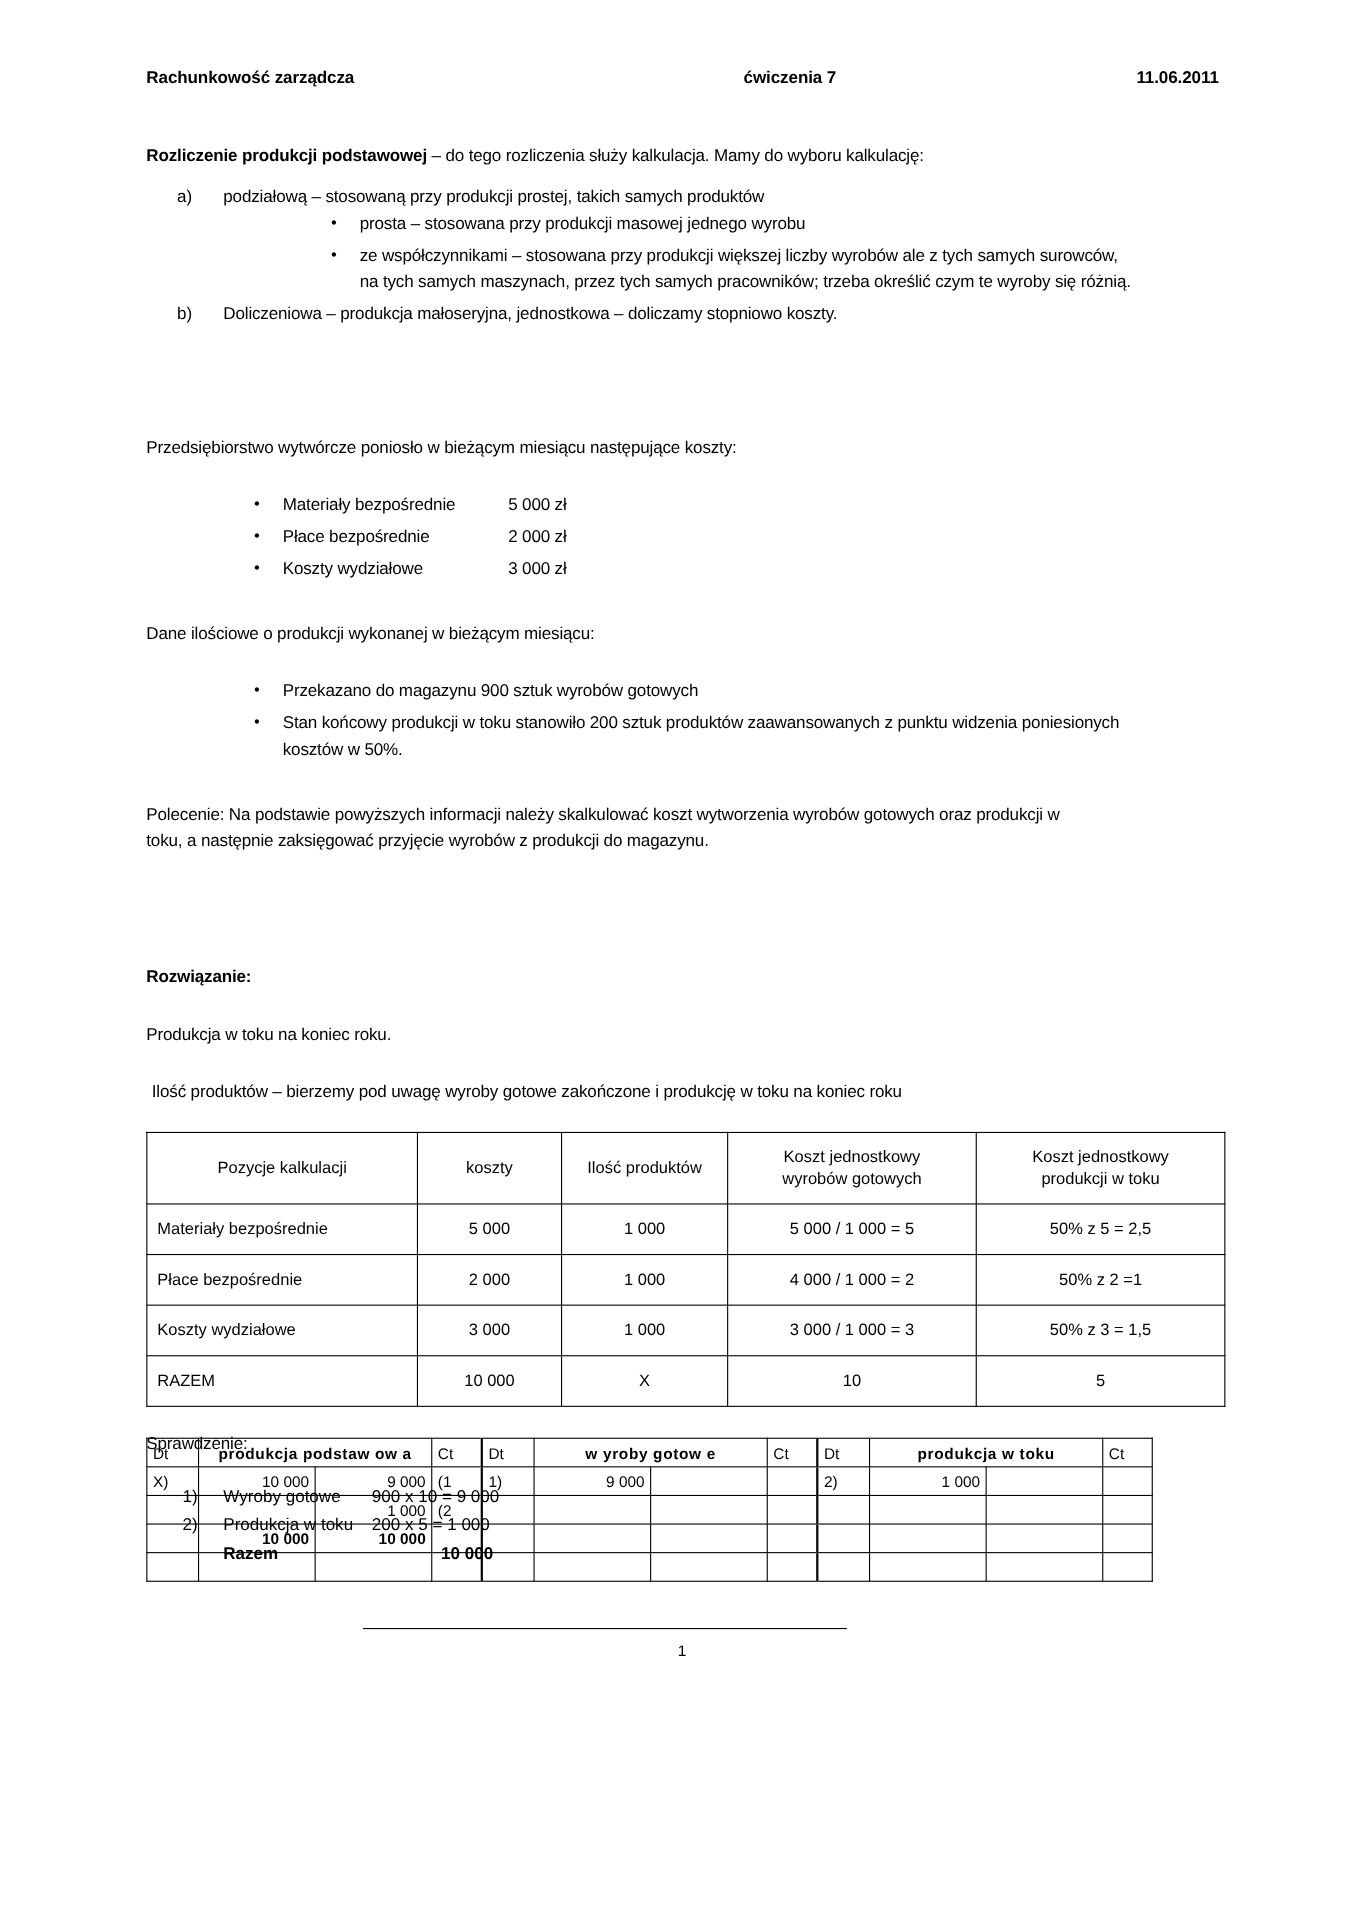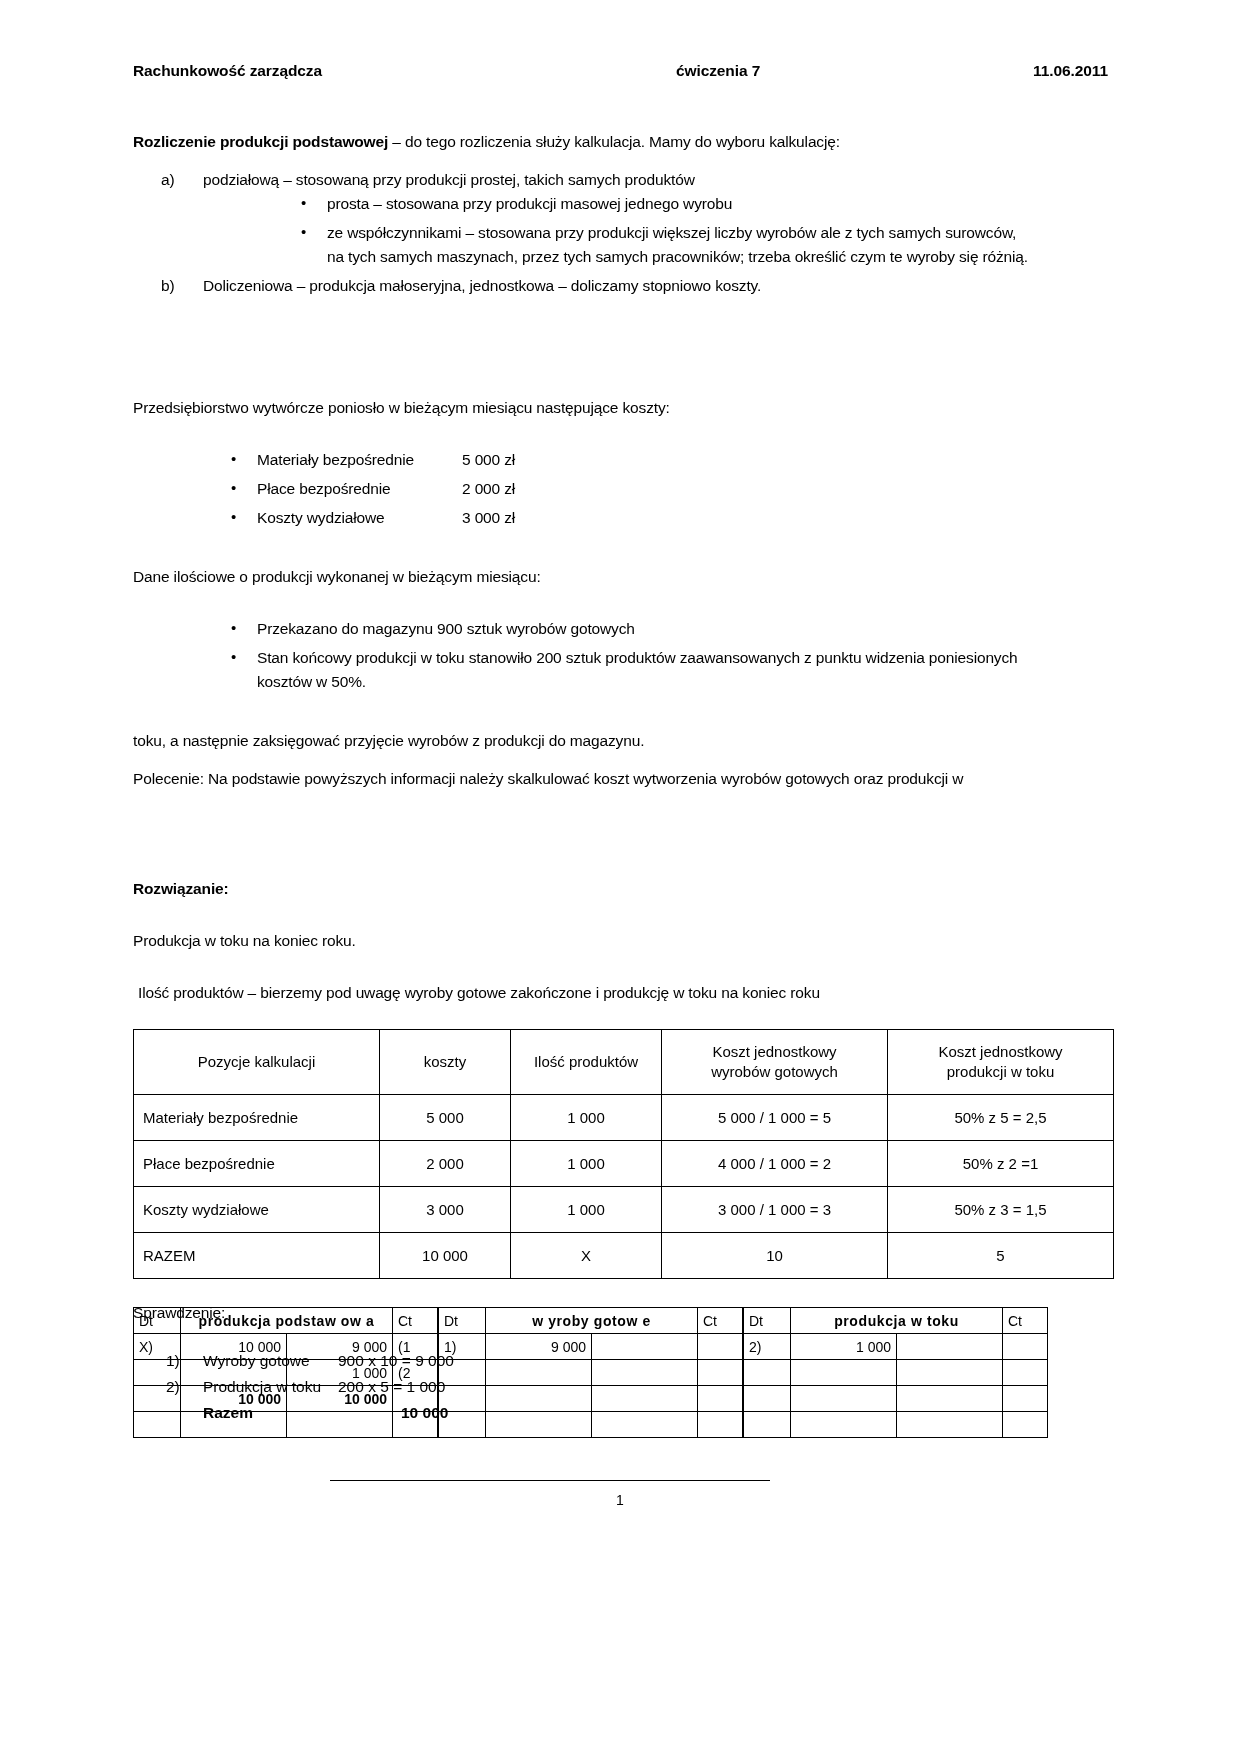--- a/index.html
+++ b/index.html
@@ -189,22 +189,22 @@
         <span>Przekazano do magazynu 900 sztuk wyrobów gotowych</span>
       </li>
       <li>
         <span class="dot">•</span>
         <span>Stan końcowy produkcji w toku stanowiło 200 sztuk produktów zaawansowanych z punktu widzenia poniesionych</span>
         <span class="cont">kosztów w 50%.</span>
       </li>
     </ul>
 
     <div class="spacer-md"></div>
+    <p class="para" style="margin-bottom:0">Polecenie: Na podstawie powyższych informacji należy skalkulować koszt wytworzenia wyrobów gotowych oraz produkcji w</p>
     <p class="para">toku, a następnie zaksięgować przyjęcie wyrobów z produkcji do magazynu.</p>
-    <p class="para" style="margin-bottom:0">Polecenie: Na podstawie powyższych informacji należy skalkulować koszt wytworzenia wyrobów gotowych oraz produkcji w</p>
 
     <div class="spacer-lg"></div>
     <div style="height:40px"></div>
 
     <p class="para b">Rozwiązanie:</p>
     <div class="spacer-sm"></div>
     <p class="para">Produkcja w toku na koniec roku.</p>
     <div class="spacer-sm"></div>
     <p class="para" style="padding-left:5px;">Ilość produktów – bierzemy pod uwagę wyroby gotowe zakończone i produkcję w toku na koniec roku</p>
     <div style="height:10px"></div>

